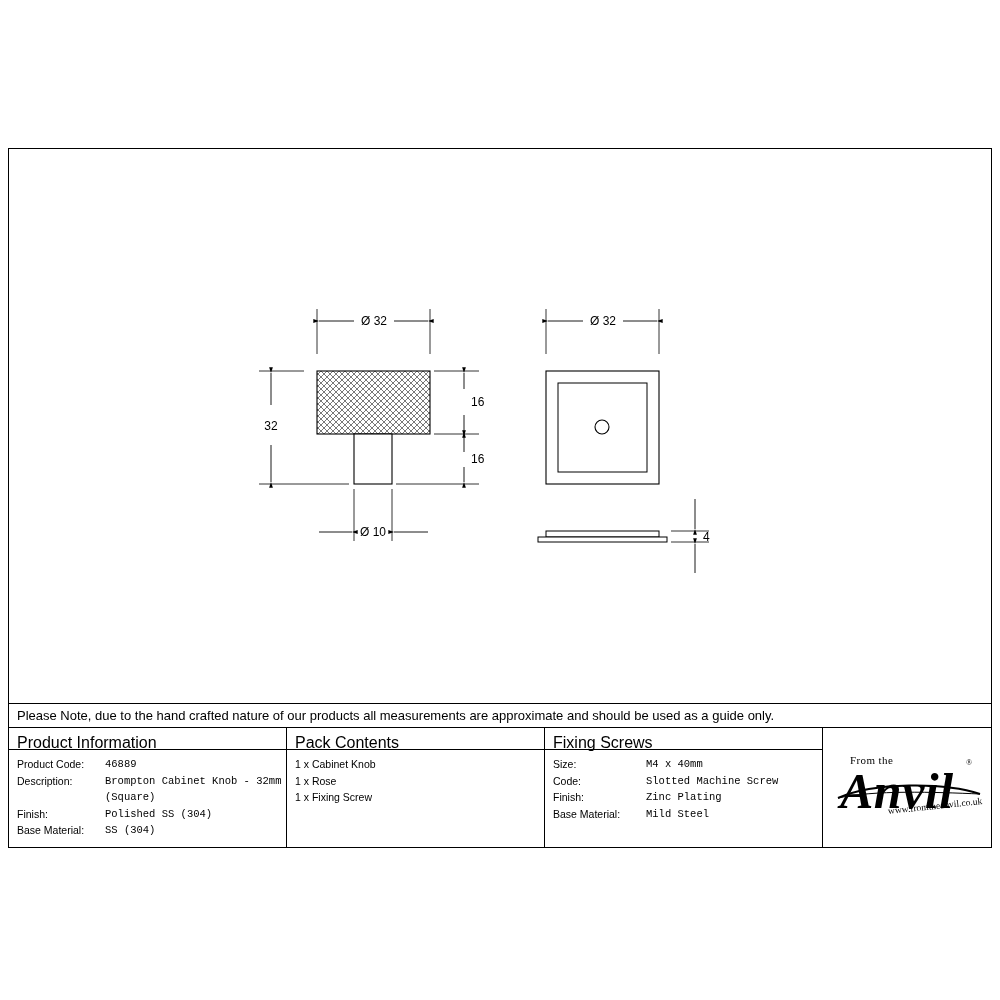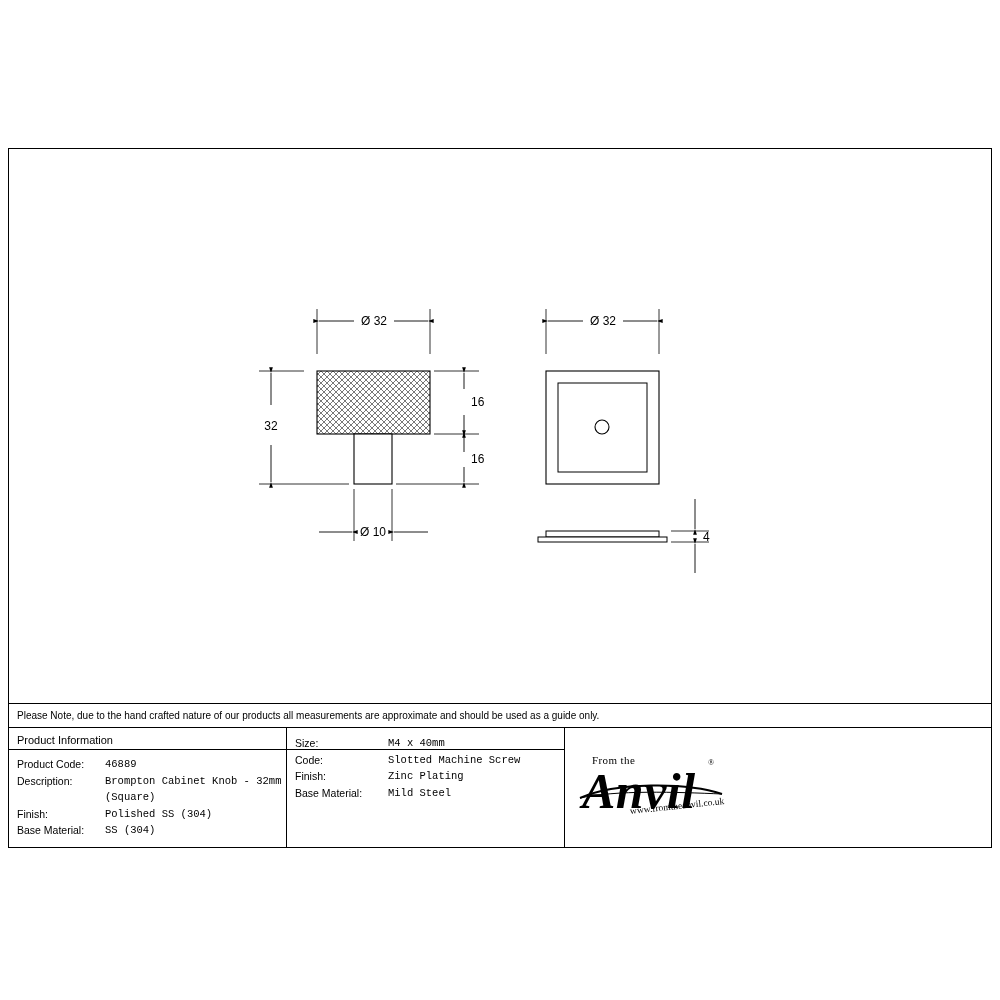--- a/index.html
+++ b/index.html
@@ -42,21 +42,21 @@
     top: 554px;
     width: 982px;
     height: 25px;
     border-top: 1px solid #000;
     border-bottom: 1px solid #000;
     box-sizing: border-box;
     display: flex;
     align-items: center;
   }
   .note-text {
-    font-size: 10px;
+    font-size: 13px;
     padding-left: 8px;
     color: #000;
   }
   .info-row {
     position: absolute;
     left: 0;
     top: 579px;
     width: 982px;
     height: 119px;
     display: flex;
@@ -64,24 +64,25 @@
   .col {
     box-sizing: border-box;
     position: relative;
     height: 119px;
   }
   .col-pi { width: 278px; border-right: 1px solid #000; }
   .col-pc { width: 258px; border-right: 1px solid #000; }
   .col-fs { width: 278px; border-right: 1px solid #000; }
   .col-logo { width: 168px; }
   .col-head {
-    font-size: 11px;
+    font-size: 16px;
     padding: 6px 0 0 8px;
     height: 21px;
     box-sizing: border-box;
+    text-decoration: underline;
   }
   .col-head-line {
     position: absolute;
     left: 0;
     top: 21px;
     width: 100%;
     height: 1px;
     background: #000;
   }
   .col-body {
@@ -284,22 +285,32 @@
           <span class="k">Finish:</span>
           <span class="v">Polished SS (304)</span>
         </div>
         <div class="kv">
           <span class="k">Base Material:</span>
           <span class="v">SS (304)</span>
         </div>
       </div>
     </div>
 
+    <div class="col col-pc">
+      <div class="col-head">Pack Contents</div>
+      <div class="col-head-line"></div>
+      <div class="col-body">
+        <span class="plain-line">1 x Cabinet Knob</span>
+        <span class="plain-line">1 x Rose</span>
+        <span class="plain-line">1 x Fixing Screw</span>
+      </div>
+    </div>
 
     <div class="col col-fs">
+      <div class="col-head">Fixing Screws</div>
       <div class="col-head-line"></div>
       <div class="col-body">
         <div class="kv kv-fs">
           <span class="k">Size:</span>
           <span class="v">M4 x 40mm</span>
         </div>
         <div class="kv kv-fs">
           <span class="k">Code:</span>
           <span class="v">Slotted Machine Screw</span>
         </div>

